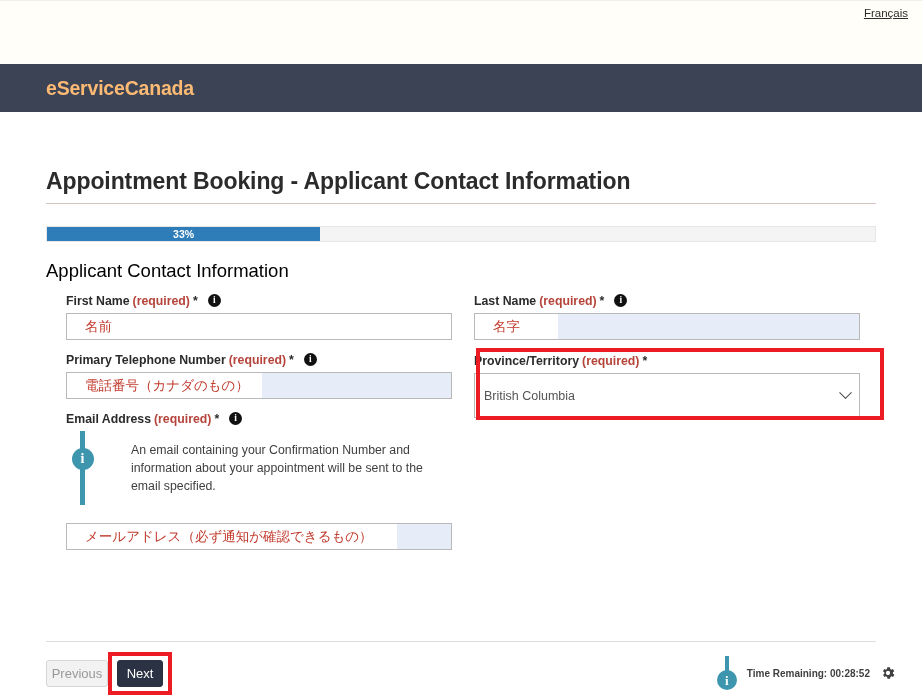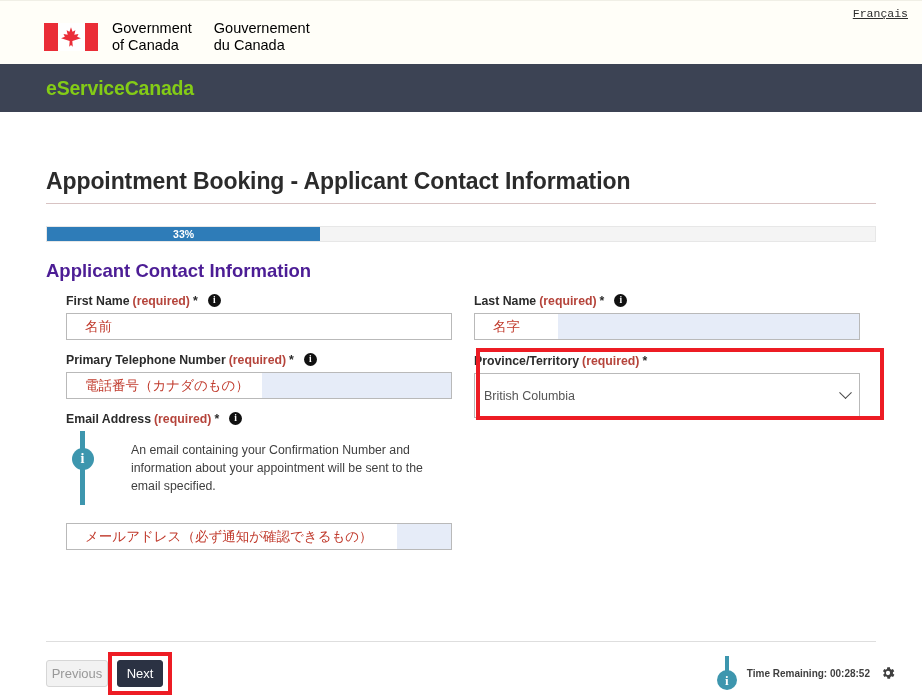--- a/index.html
+++ b/index.html
@@ -22,21 +22,21 @@
     border-top: 1px solid #f0efe6;
   }
   .lang-link {
     position: absolute;
     top: 6px;
     right: 14px;
     font-size: 11.5px;
     color: #2b2b2b;
     text-decoration: underline;
     cursor: pointer;
-    font-family: Liberation Mono, monospace;
+    font-family: Liberation Sans, sans-serif;
   }
   .goc-wordmark {
     position: absolute;
     left: 44px;
     top: 19px;
     display: flex;
     align-items: center;
   }
   .flag {
     width: 54px;
@@ -75,21 +75,21 @@
 
   
   .app-bar {
     height: 48px;
     background: #3c4354;
     display: flex;
     align-items: center;
     padding-left: 46px;
   }
   .app-bar .title {
-    color: #84cc16;
+    color: #fdba74;
     font-size: 19.5px;
     font-weight: bold;
     letter-spacing: -0.2px;
   }
 
   
   .main {
     padding: 0 20px;
     position: relative;
   }
@@ -122,22 +122,22 @@
   }
   .progress-label {
     color: #ffffff;
     font-size: 10.5px;
     font-weight: bold;
   }
 
   .section-heading {
     margin: 18px 0 0 26px;
     font-size: 18.5px;
-    color: #4c1d95;
-    font-weight: bold;
+    color: #000000;
+    font-weight: normal;
   }
 
   
   .form-grid {
     margin: 12px 0 0 0;
     position: relative;
     display: flex;
   }
   .col-left { width: 432px; padding-left: 46px; }
   .col-right { width: 432px; padding-left: 22px; position: relative; }
@@ -339,39 +339,20 @@
     width: 16px; height: 16px;
     cursor: pointer;
   }
 </style>
 </head>
 <body>
 
 <div class="top-band">
   <span class="lang-link">Français</span>
 
-  <div class="goc-wordmark">
-    <div class="flag">
-      <div class="bar left"></div>
-      <div class="bar right"></div>
-      <svg class="leaf" viewBox="0 0 100 100">
-        <path fill="#ea2d37" d="M50 6 L57 26 L70 19 L65 40 L84 36 L78 49 L95 56 L56 68 L58 94 L50 86 L42 94 L44 68 L5 56 L22 49 L16 36 L35 40 L30 19 L43 26 Z"></path>
-      </svg>
-    </div>
-    <div class="goc-text">
-      <div class="col">
-        <div>Government</div>
-        <div>of Canada</div>
-      </div>
-      <div class="col">
-        <div>Gouvernement</div>
-        <div>du Canada</div>
-      </div>
-    </div>
-  </div>
 </div>
 
 <div class="app-bar">
   <span class="title">eServiceCanada</span>
 </div>
 
 <div class="main">
 
   <h1 class="page-title">Appointment Booking - Applicant Contact Information</h1>
   <div class="title-rule"></div>

